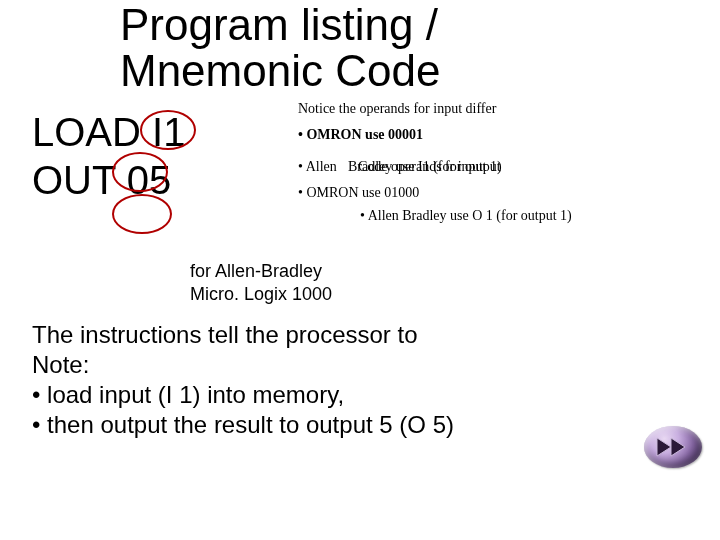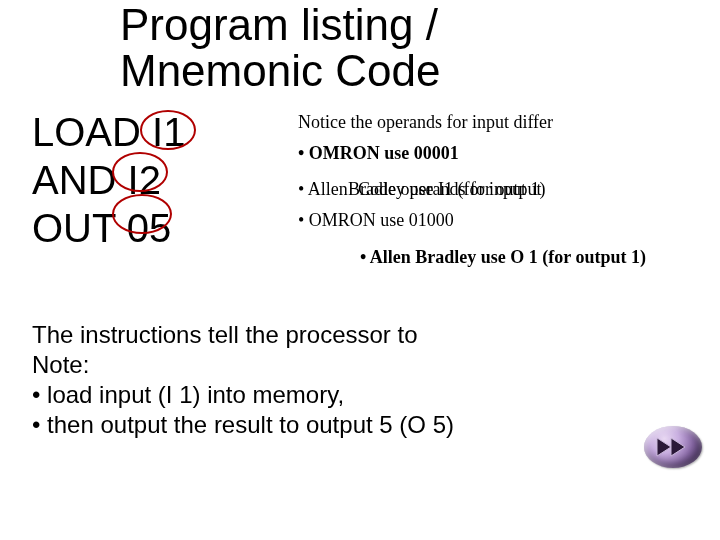--- a/index.html
+++ b/index.html
@@ -34,42 +34,41 @@
     top: 108px;
     left: 32px;
     font-size: 40px;
     line-height: 1.2;
     font-family: Arial, Helvetica, sans-serif;
     font-weight: 400;
   }
   .code div { white-space: pre; }
   .notice {
     position: absolute;
-    top: 112px;
+    top: 101px;
     left: 298px;
     width: 400px;
     font-family: "Times New Roman", Times, serif;
-    font-size: 18px;
+    font-size: 14px;
     line-height: 1.15;
   }
   .notice .bullet1 {
     margin-top: 10px;
     font-weight: bold;
   }
   .notice .bullet1a {
     margin-top: 16px;
     position: relative;
   }
   .notice .bullet2 {
     margin-top: 10px;
   }
   .notice .bullet3 {
-    margin-top: 16px;
+    margin-top: 7px;
     margin-left: 62px;
-    font-weight: bold;
   }
   .overlap {
     position: absolute;
     left: 60px;
     top: 0;
     white-space: nowrap;
   }
   .caption {
     position: absolute;
     top: 260px;
@@ -118,21 +117,20 @@
 
 <div class="slide">
 
   <div class="title">
     <div>Program listing /</div>
     <div>Mnemonic Code</div>
   </div>
 
   <div class="code">
     <div>LOAD I1</div>
-    <div>AND I2</div>
     <div>OUT 05</div>
   </div>
 
   <div class="circle c1"></div>
   <div class="circle c2"></div>
   <div class="circle c3"></div>
 
   <div class="notice">
     <div>Notice the operands for input differ</div>
     <div class="bullet1">• OMRON use 00001</div>
@@ -141,20 +139,24 @@
       <span class="overlap">
         <span style="position:absolute;left:0;top:0">Code operands for output</span>
         <span style="position:absolute;left:-10px;top:0">Bradley use I1 (for input 1)</span>
         <span style="visibility:hidden">While operands for output</span>
       </span>
     </div>
     <div class="bullet2">• OMRON use 01000</div>
     <div class="bullet3">• Allen Bradley use O 1 (for output 1)</div>
   </div>
 
+  <div class="caption">
+    <div>for Allen-Bradley</div>
+    <div>Micro. Logix 1000</div>
+  </div>
 
   <div class="note">
     <div>The instructions tell the processor to</div>
     <div>Note:</div>
     <div>•  load input (I 1) into memory,</div>
     <div>•  then output the result to output 5 (O 5)</div>
   </div>
 
   <div class="nav-btn">
     <svg width="36" height="22" viewBox="0 0 36 22">

